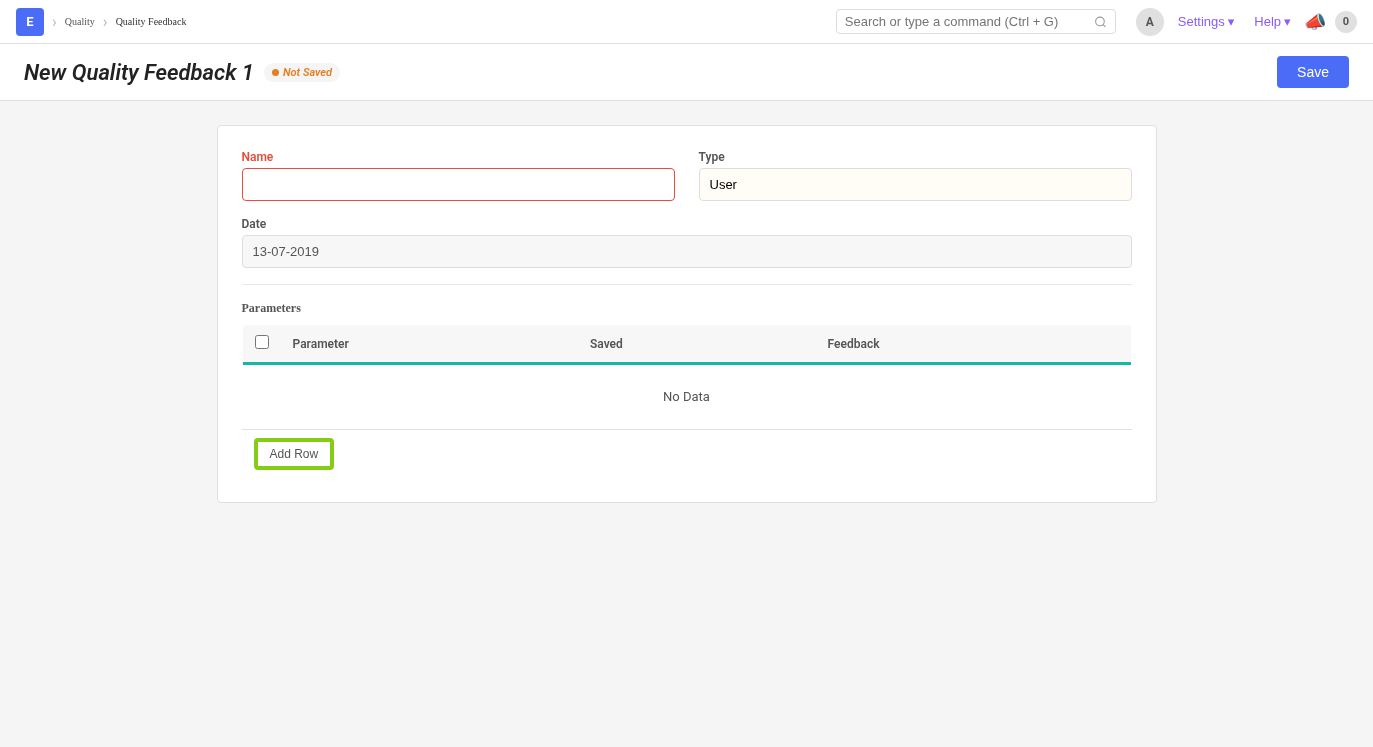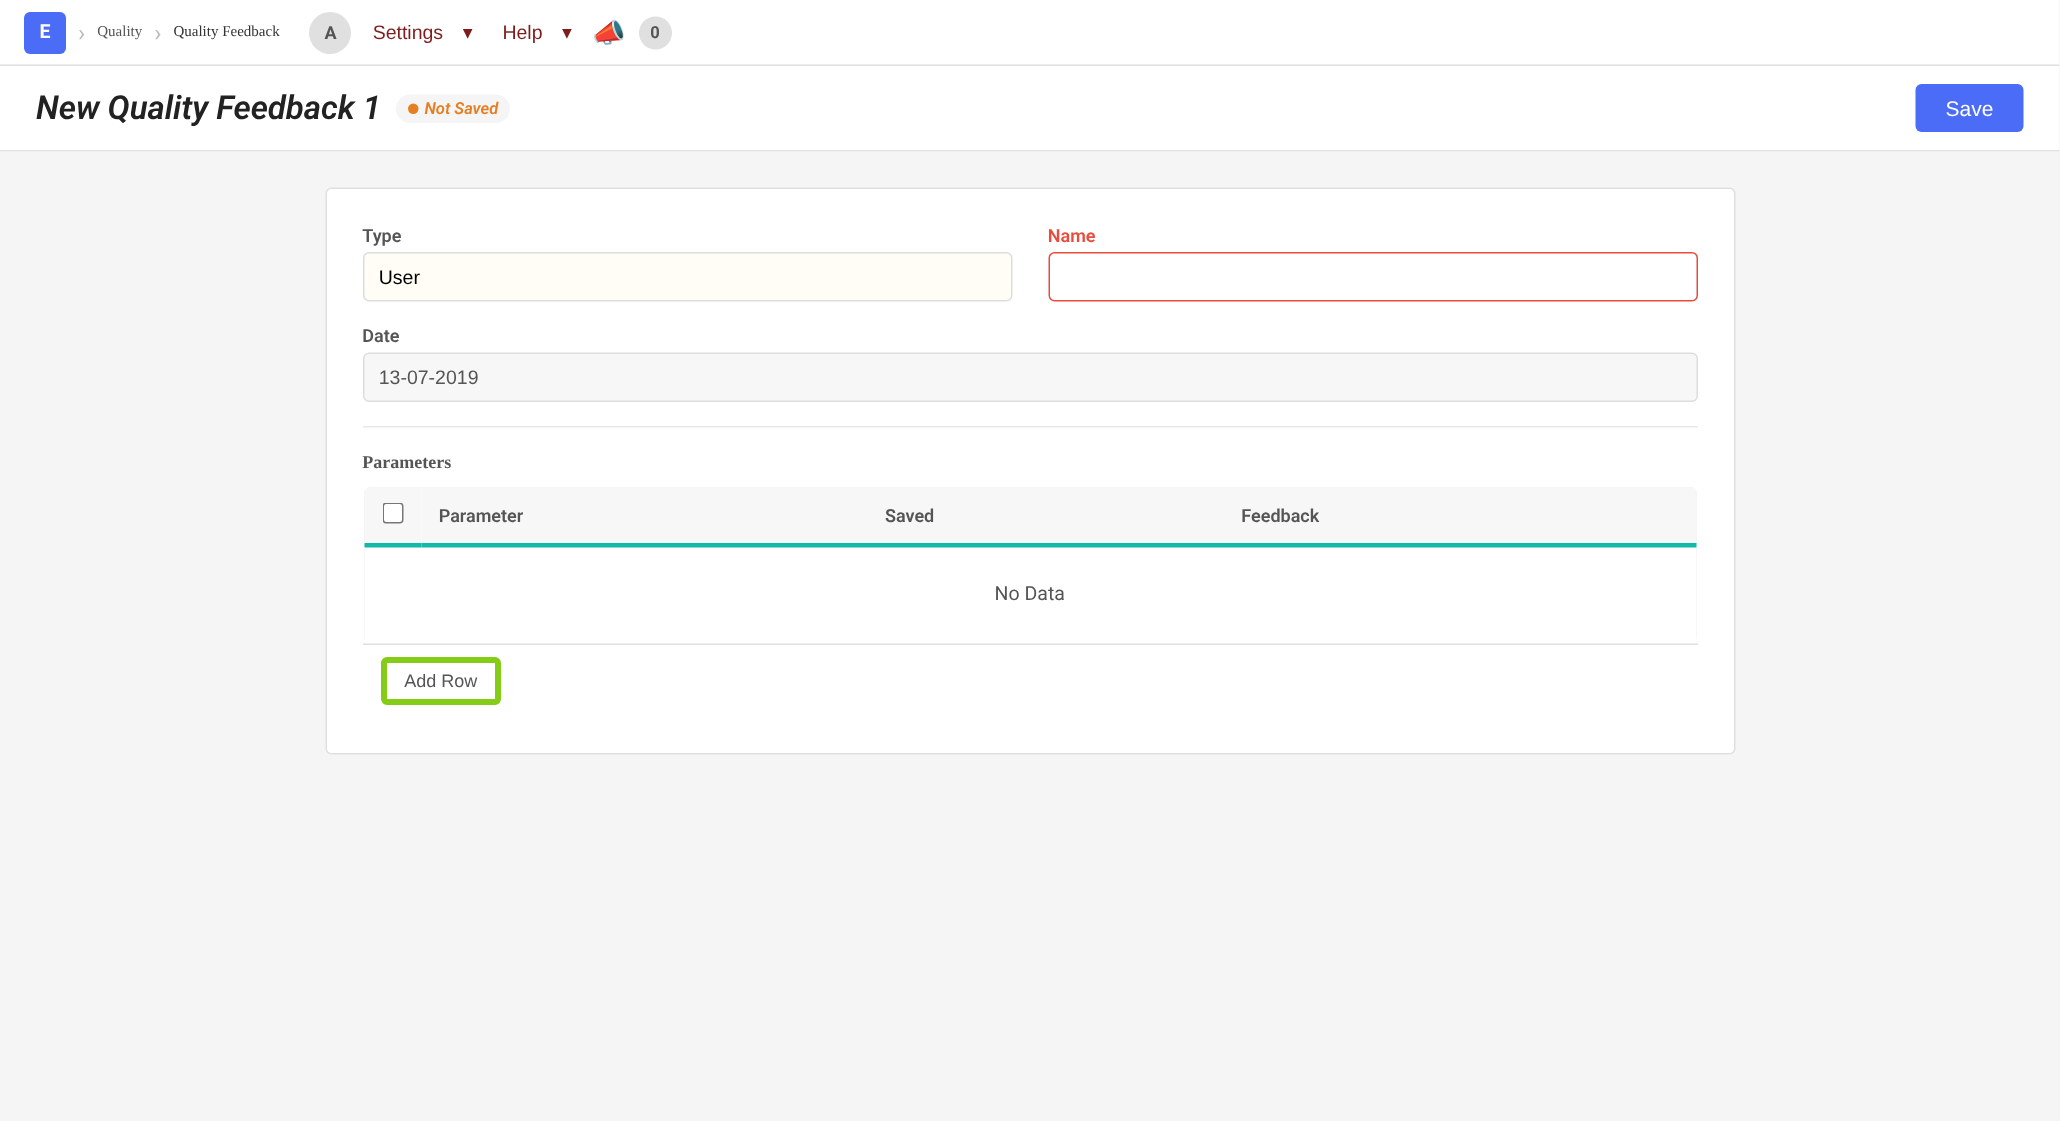--- a/index.html
+++ b/index.html
@@ -72,24 +72,24 @@
       display: flex;
       align-items: center;
       justify-content: center;
       font-size: 12px;
       font-weight: bold;
       color: #555;
       cursor: pointer;
     }
     .nav-btn {
       font-size: 13px;
-      color: #7f1d1d;
-      cursor: pointer;
-      display: flex;
-      gap: 13px;
+      color: #8b5cf6;
+      cursor: pointer;
+      display: flex;
+      gap: 3px;
       background: none;
       border: none;
       padding: 4px 6px;
     }
     .notif-badge {
       background: #e0e0e0;
       border-radius: 50%;
       width: 22px;
       height: 22px;
       display: flex;
@@ -277,20 +277,27 @@
 </head>
 <body>
 
 <nav class="navbar">
   <div class="navbar-brand">E</div>
   <span class="nav-separator">›</span>
   <span class="nav-link">Quality</span>
   <span class="nav-separator">›</span>
   <span class="nav-link active">Quality Feedback</span>
 
+  <div class="navbar-search">
+    <input type="text" placeholder="Search or type a command (Ctrl + G)" style="">
+    <svg class="search-icon-svg" width="14" height="14" viewBox="0 0 24 24" fill="none" stroke="currentColor" stroke-width="2">
+      <circle cx="11" cy="11" r="8"></circle>
+        <line x1="21" y1="21" x2="16.65" y2="16.65"></line>
+    </svg>
+  </div>
 
   <div class="navbar-right">
     <div class="avatar-btn">A</div>
     <button class="nav-btn">
       <span>Settings</span>
       <span>▾</span>
     </button>
     <button class="nav-btn">
       <span>Help</span>
       <span>▾</span>
@@ -309,26 +316,26 @@
     </div>
   </div>
   <button class="save-btn">Save</button>
 </div>
 
 <div class="main-content">
   <div class="form-card">
 
     <div class="form-row">
       <div class="form-group">
+        <label class="form-label required">Name</label>
+        <input type="text" class="form-control required-border" style="">
+      </div>
+      <div class="form-group">
         <label class="form-label">Type</label>
         <input type="text" class="form-control filled" value="User" style="">
-      </div>
-      <div class="form-group">
-        <label class="form-label required">Name</label>
-        <input type="text" class="form-control required-border" style="">
       </div>
     </div>
 
     <div class="form-row">
       <div class="form-group">
         <label class="form-label">Date</label>
         <input type="text" class="form-control readonly" value="13-07-2019" readonly="" style="">
       </div>
     </div>
 

